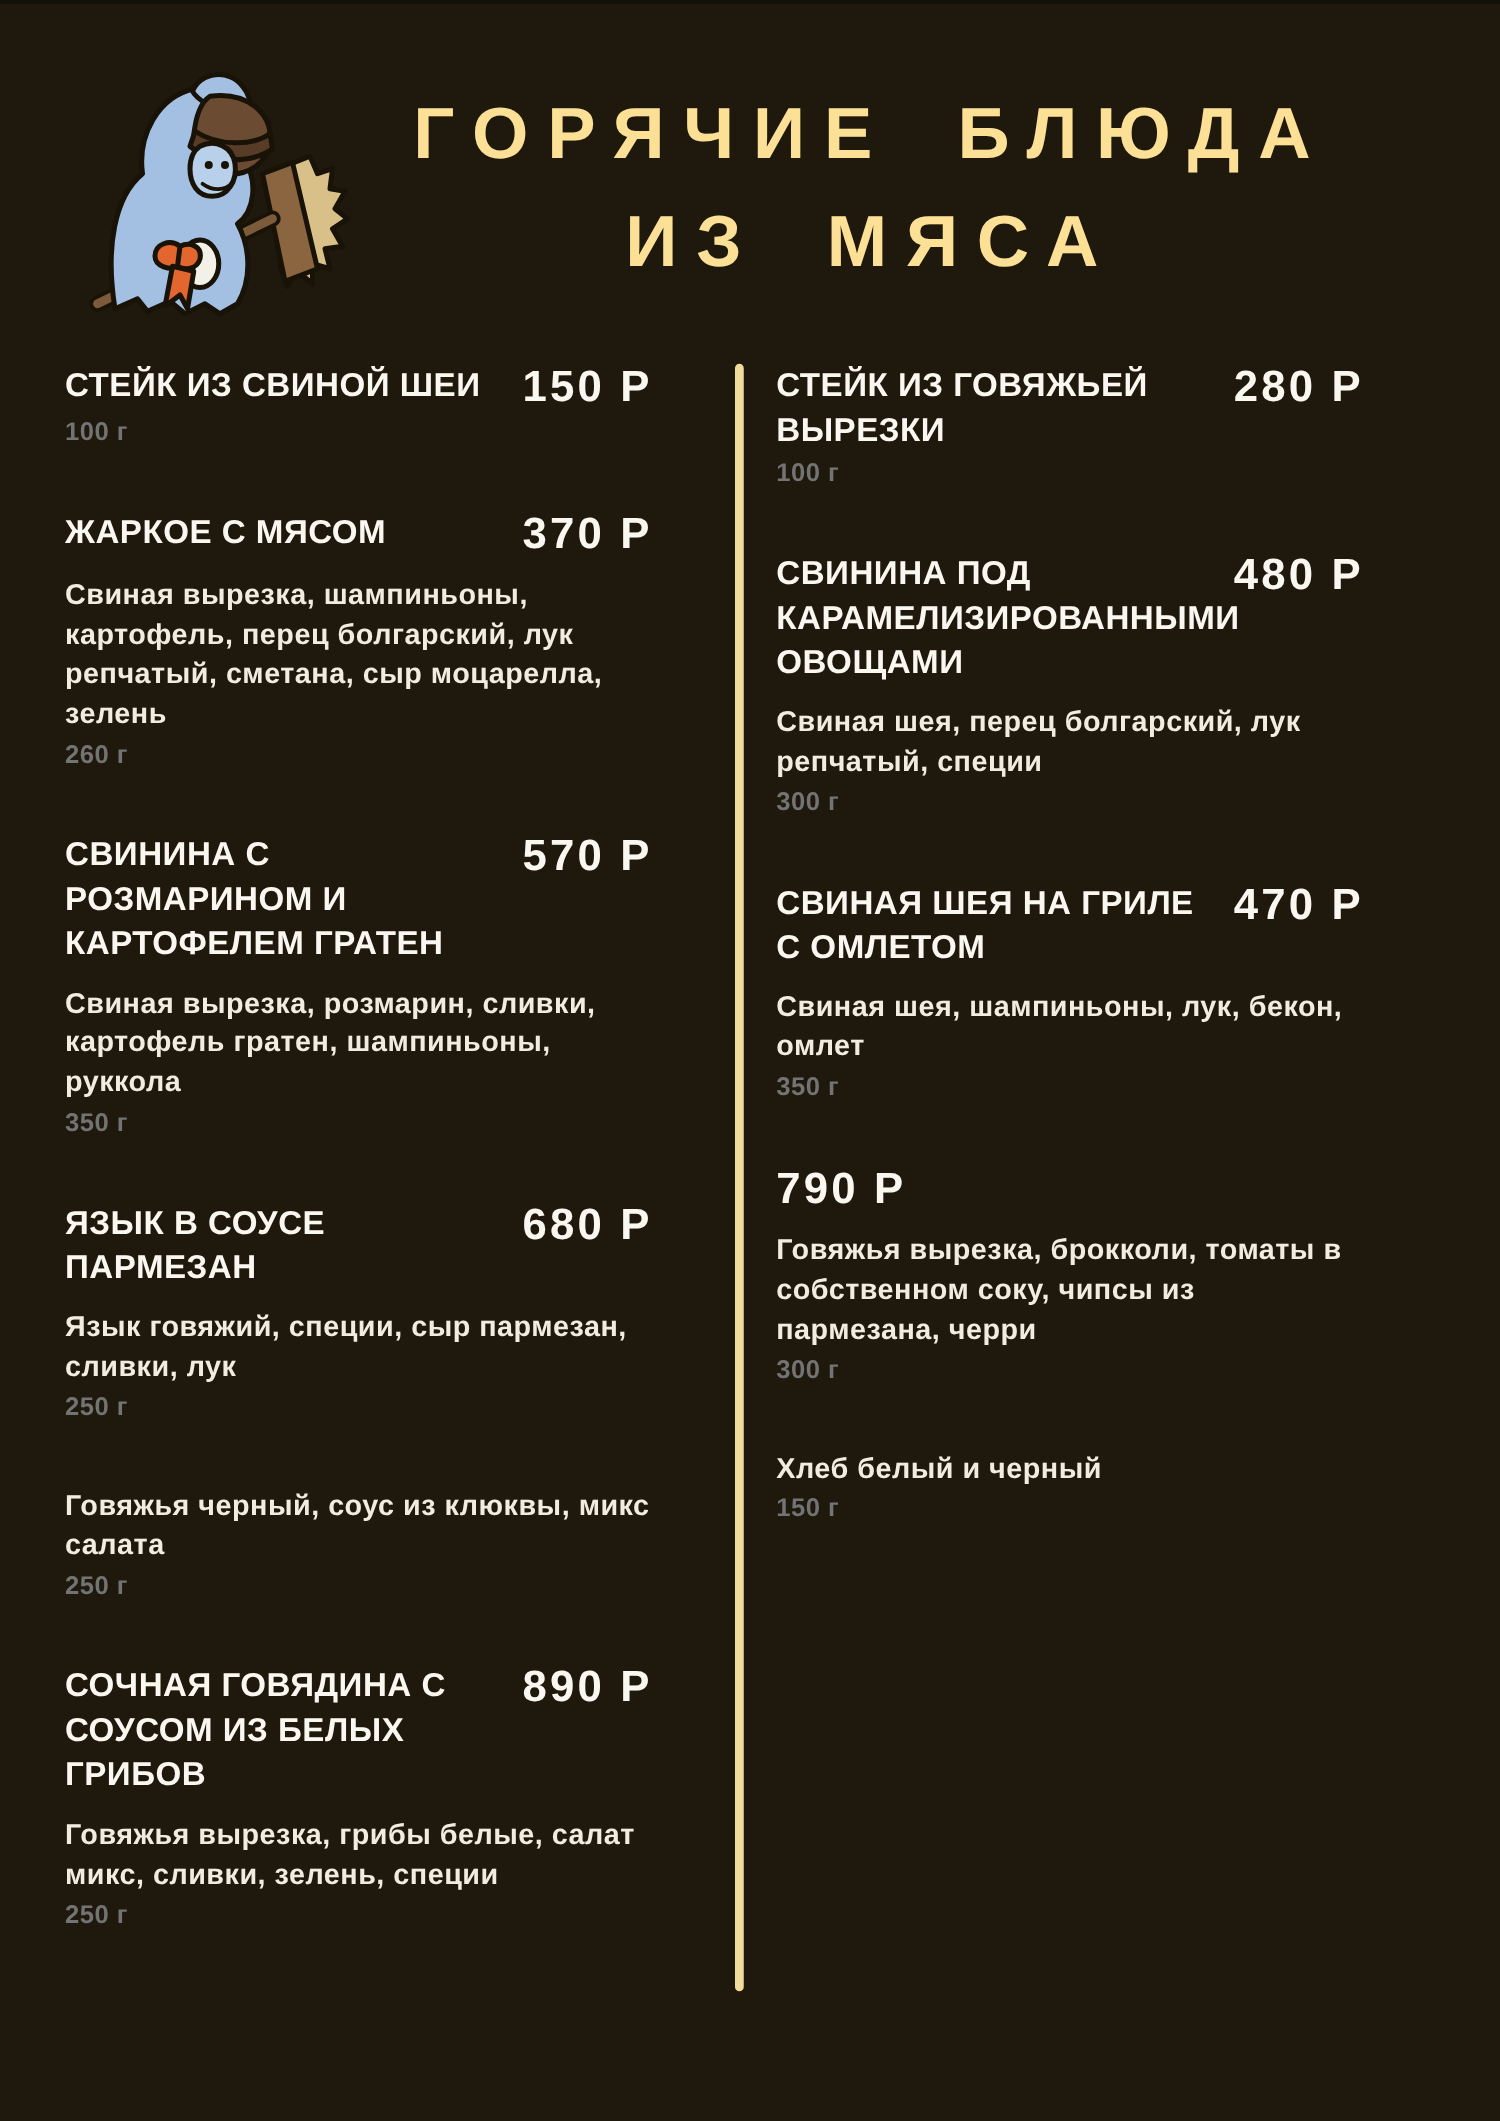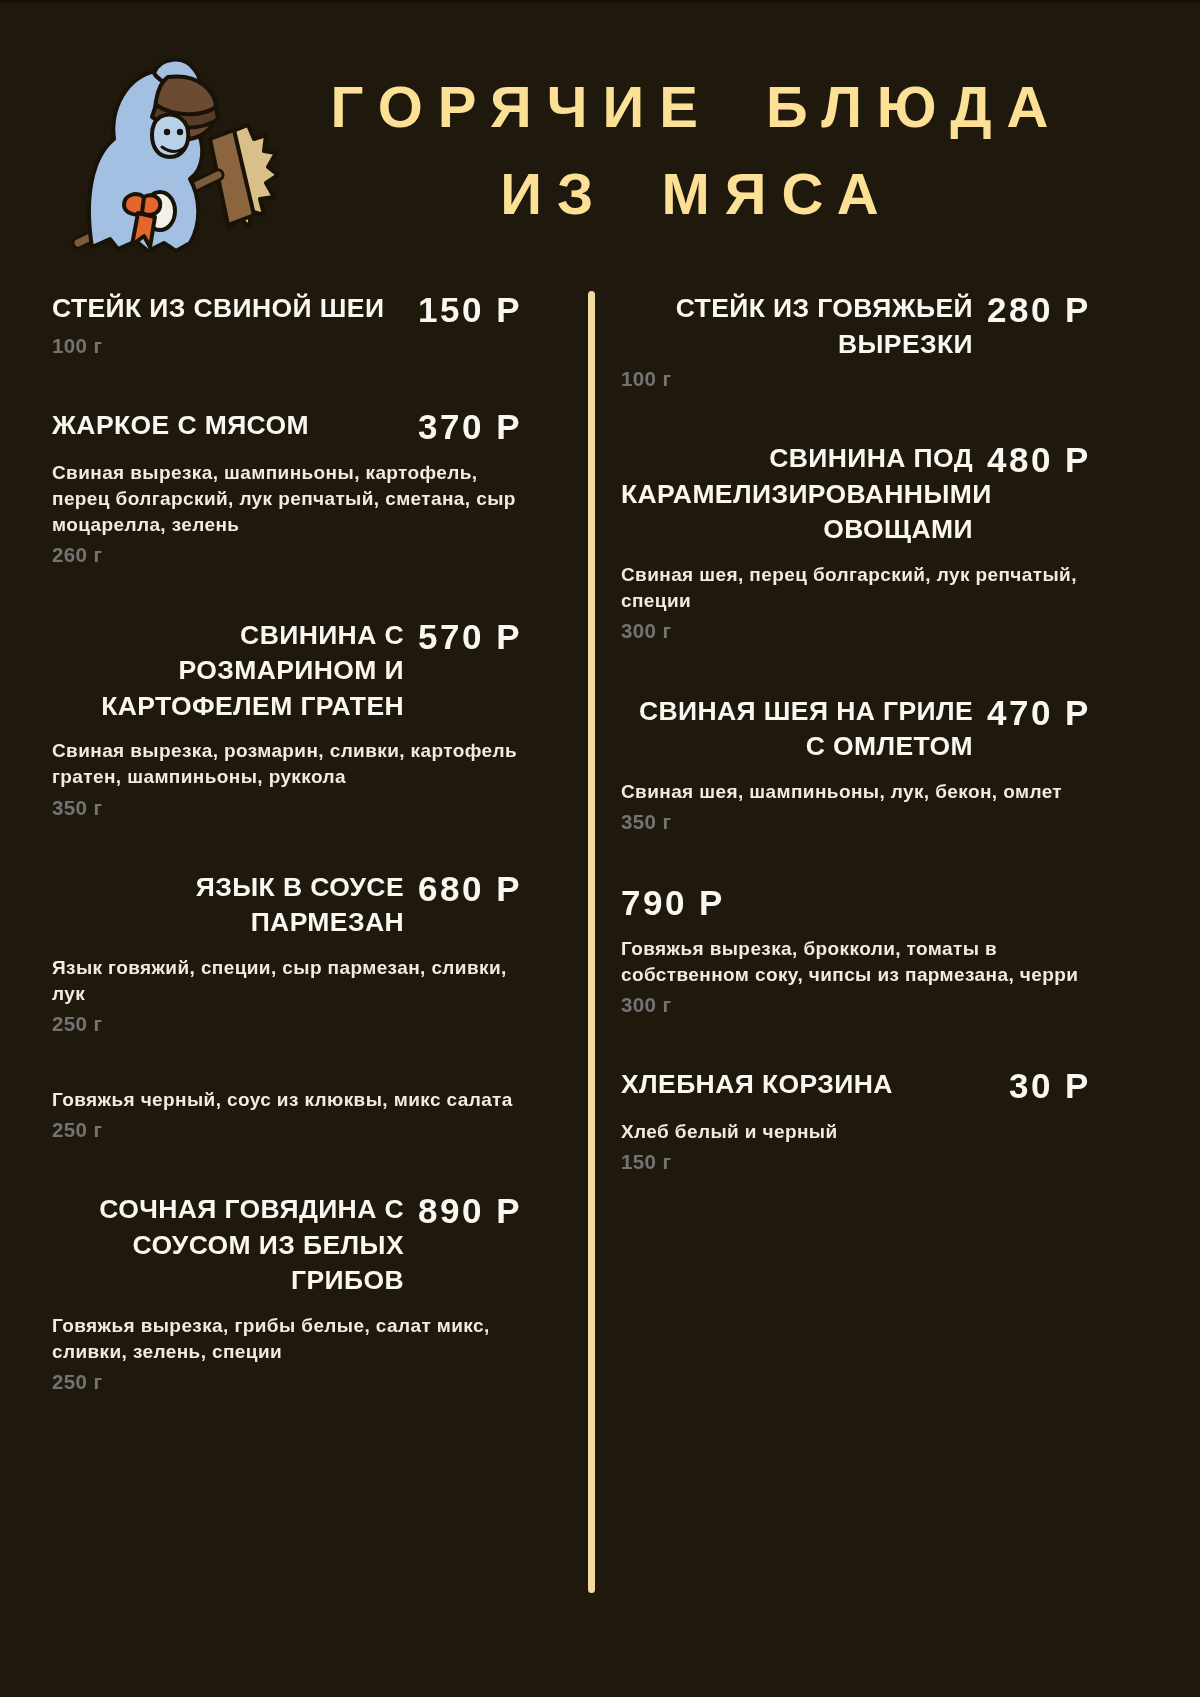--- a/index.html
+++ b/index.html
@@ -29,37 +29,37 @@
   .menu{display:flex;margin-top:34px;padding:0 86px 0 52px;align-items:flex-start;}
   .col-left{width:470px;flex:0 0 auto;}
   .divider{
     width:7px;height:1302px;flex:0 0 auto;
     margin-left:66px;margin-right:26px;
     border-radius:5px;
     background:#f2dc9d;
   }
   .col-right{flex:1;padding-right:46px;}
   .item{margin-bottom:48px;}
-  .item-head{display:flex;justify-content:space-between;align-items:flex-start;gap:14px;text-align:right;}
+  .item-head{display:flex;justify-content:space-between;align-items:flex-start;gap:14px;}
   .item-name{
     margin:0;max-width:352px;
     font-size:26.5px;font-weight:bold;
     line-height:1.34;letter-spacing:0.4px;
     white-space:pre-wrap;
     color:#faf7f1;
   }
   .item-price{
     font-size:35px;font-weight:bold;
     letter-spacing:2.5px;line-height:1.05;
     white-space:nowrap;padding-top:1px;
     color:#faf7f1;
   }
   .item-desc{
     margin:14px 0 0;
-    font-size:19px;font-weight:bold;
+    font-size:23px;font-weight:bold;
     line-height:1.38;letter-spacing:0.4px;
     color:#f1ecdf;
   }
   .item-desc:empty{display:none;margin:0;}
   .item-weight{
     margin:3px 0 0;
     font-size:20.5px;font-weight:bold;
     line-height:1.38;letter-spacing:0.4px;
     color:#737373;
   }
@@ -189,23 +189,19 @@
 
   <article class="item">
     <div class="item-head">
       <div class="item-price">790 Р</div>
     </div>
     <p class="item-desc">Говяжья вырезка, брокколи, томаты в собственном соку, чипсы из пармезана, черри</p>
     <p class="item-weight">300 г</p>
   </article>
 
   <article class="item">
-    <div class="item-head">
-      <h3 class="item-name">ХЛЕБНАЯ КОРЗИНА</h3>
-      <div class="item-price">30 Р</div>
-    </div>
     <p class="item-desc">Хлеб белый и черный</p>
     <p class="item-weight">150 г</p>
   </article>
 </section>
   </main>
 
 </div>
 
 </body></html>

